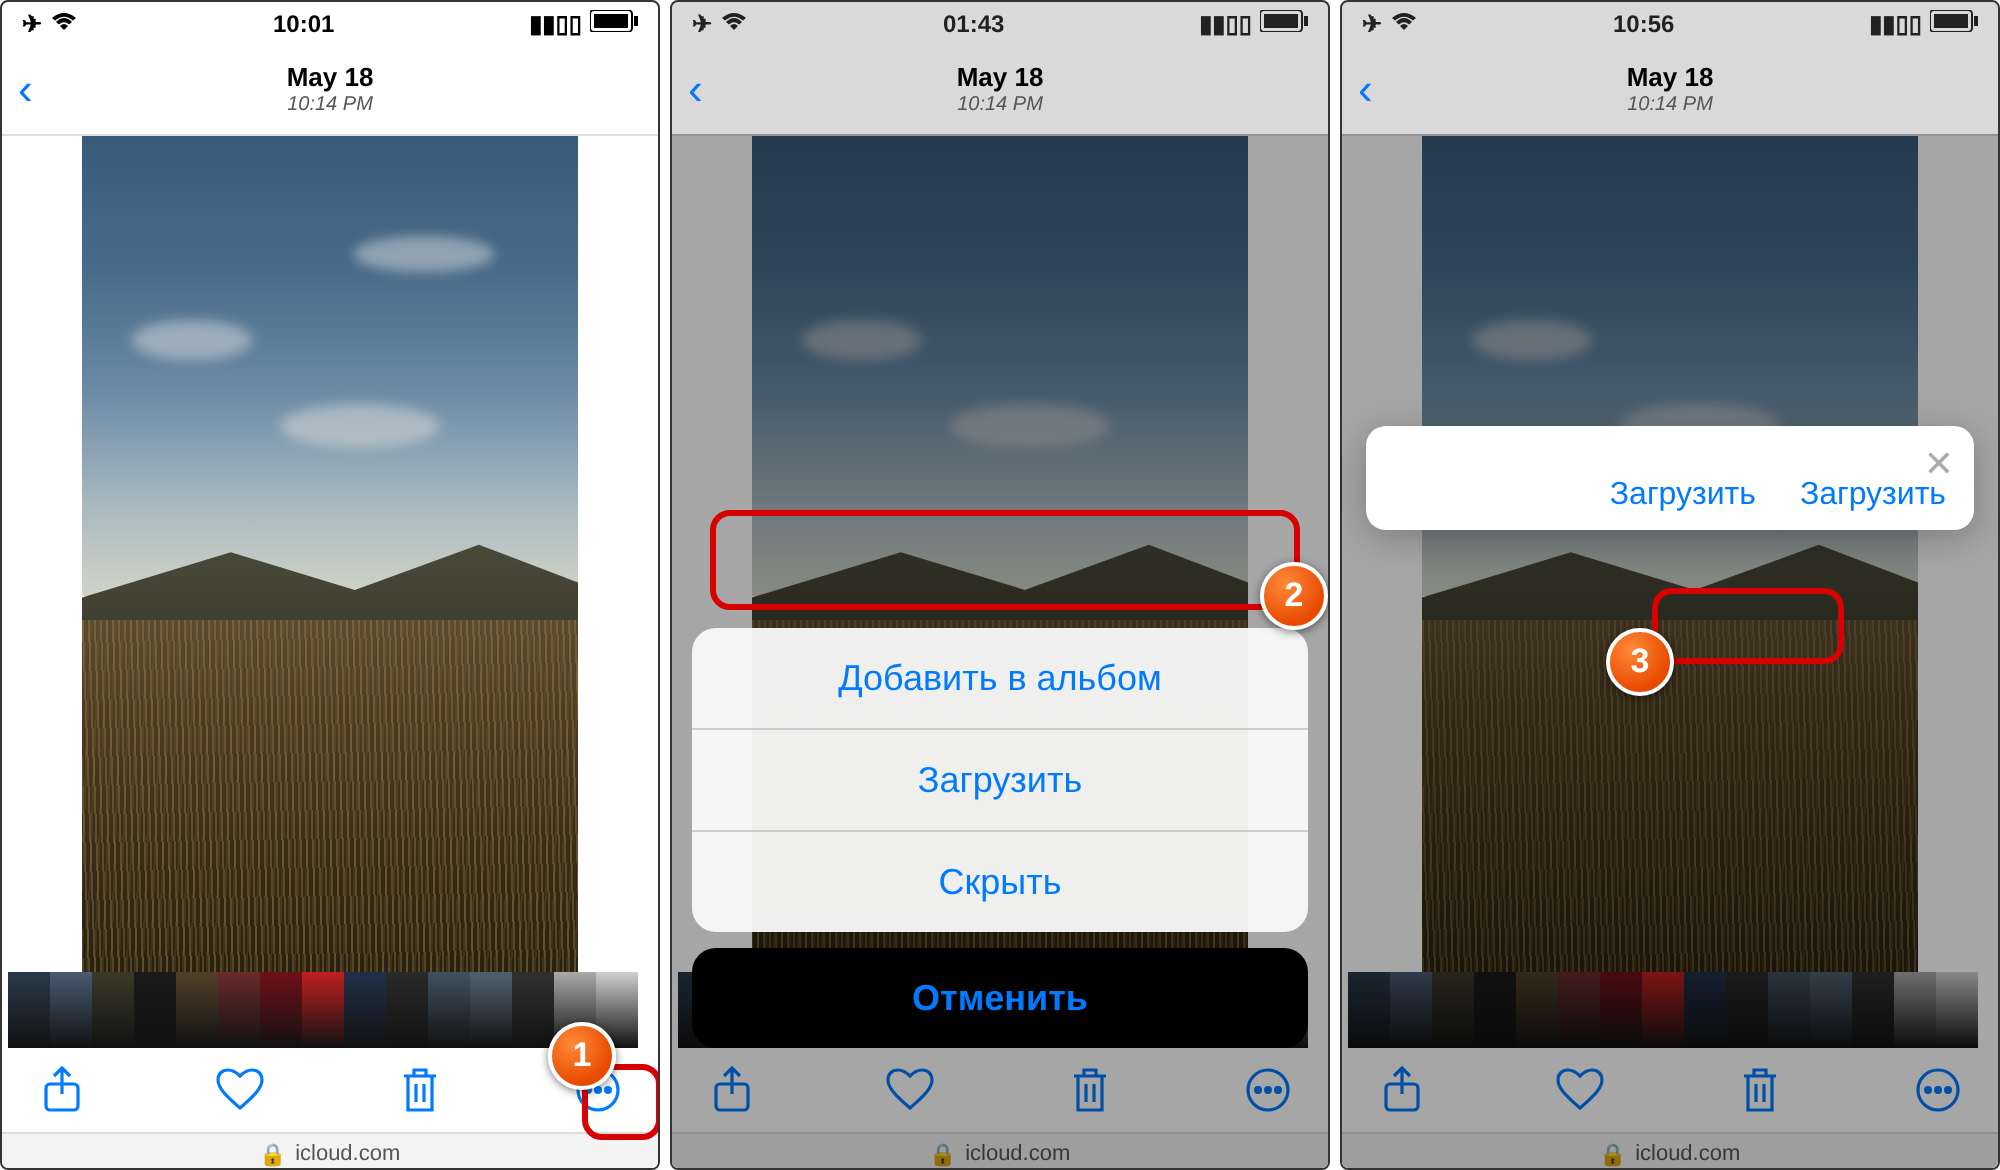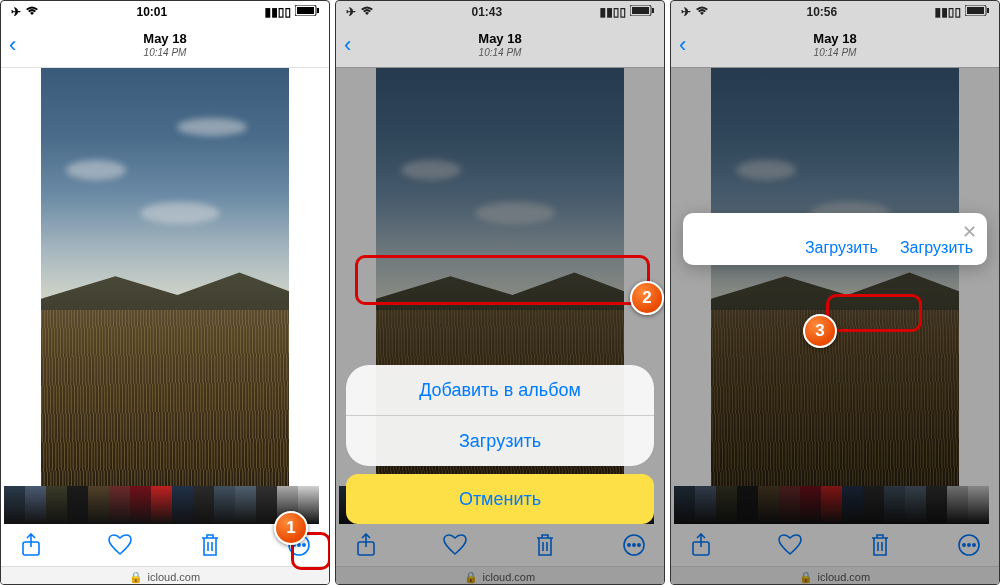--- a/index.html
+++ b/index.html
@@ -130,36 +130,36 @@
   top: 0; left:0; right:0; height: 66px;
   background: rgba(120,120,120,0.28);
 }
 .action-sheet {
   position: absolute;
   left: 10px; right: 10px; bottom: 60px;
   z-index: 10;
 }
 .as-group {
   background: rgba(248,248,248,0.96);
-  border-radius: 23px;
+  border-radius: 12px;
   overflow: hidden;
   margin-bottom: 8px;
   margin-top: 16px;
 }
 .as-item {
   height: 50px; display: flex; align-items: center; justify-content: center;
   color: #007aff; font-size: 18px;
   border-top: 0.5px solid #ccc;
 }
 .as-item:first-child { border-top: none; }
 .as-cancel {
-  background: #fde047;
+  background: #000000;
   border-radius: 12px;
   height: 50px; display: flex; align-items: center; justify-content: center;
-  color: #007aff; font-size: 18px; font-weight: 400;
+  color: #007aff; font-size: 18px; font-weight: 700;
 }
 .dialog {
   position: absolute;
   left: 12px; right: 12px; top: 212px;
   background: #fff;
   border-radius: 10px;
   box-shadow: 0 4px 18px rgba(0,0,0,0.25);
   padding: 14px 14px 8px;
   z-index: 10;
   font-size: 14.5px;
@@ -363,20 +363,21 @@
   </div>
   <div class="addr-bar">
     <span>🔒</span>
     <span>icloud.com</span>
   </div>
   <div class="dim" style="top:66px"></div>
   <div class="action-sheet">
     <div class="as-group">
       <div class="as-item">Добавить в альбом</div>
       <div class="as-item">Загрузить</div>
+      <div class="as-item">Скрыть</div>
     </div>
     <div class="as-cancel">Отменить</div>
   </div>
   <div class="highlight" style="left:19px;top:254px;width:289px;height:44px"></div>
   <div class="marker" style="left:294px;top:280px">2</div>
 </div>
 
 <div class="phone">
   <div class="status-bar">
     <div class="status-left">

